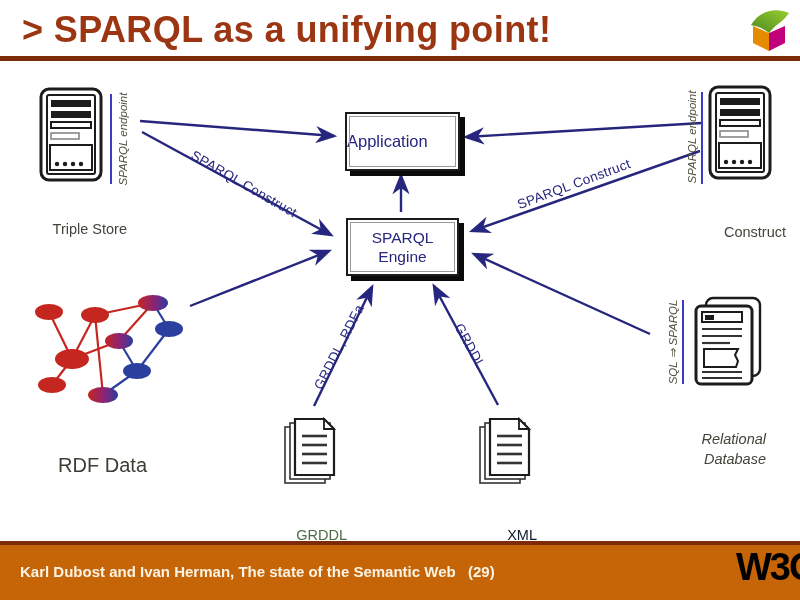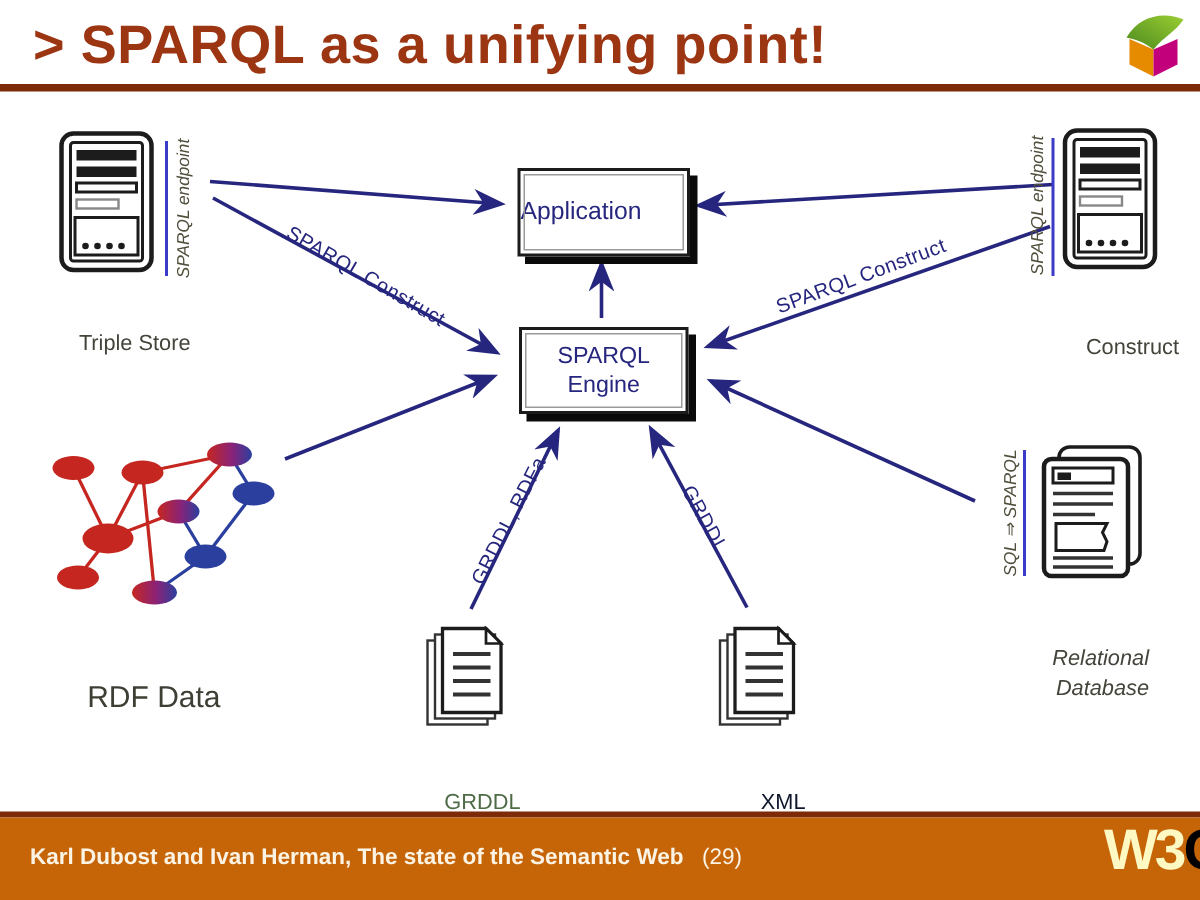--- a/index.html
+++ b/index.html
@@ -54,23 +54,23 @@
   #icon-triple{left:38px;top:86px;}
   #icon-db{left:707px;top:84px;}
   #icon-xhtml{left:282px;top:417px;}
   #icon-xml{left:477px;top:417px;}
   #icon-reldb{left:690px;top:296px;}
   #arrows{position:absolute;left:0;top:0;pointer-events:none;}
   
   #footer-line{position:absolute;left:0;top:541px;width:800px;height:4px;background:#7D2A08;}
   #footer{position:absolute;left:0;top:545px;width:800px;height:55px;background:#C66508;}
   #credit{position:absolute;left:20px;top:18px;color:#FBF3E4;font-weight:bold;font-size:15px;white-space:nowrap;}
-  #page-num{position:absolute;left:468px;top:18px;color:#FBF3E4;font-weight:normal;font-size:15px;}
+  #page-num{position:absolute;left:468px;top:18px;color:#FBF3E4;font-weight:bold;font-size:15px;}
   #w3c{position:absolute;left:736px;top:1px;font-weight:bold;font-size:38px;letter-spacing:-2px;white-space:nowrap;}
-  #w3c .w3{color:#fef9c3;}
+  #w3c .w3{color:#000000;}
   #w3c .c{color:#000;}
 </style>
 </head>
 <body>
 
 <div class="title">&gt; SPARQL as a unifying point!</div>
 <div class="rule"></div>
 <svg class="cube-icon" width="46" height="46" viewBox="0 0 46 46">
   <defs>
     <linearGradient id="gleaf" x1="0" y1="1" x2="1" y2="0">

